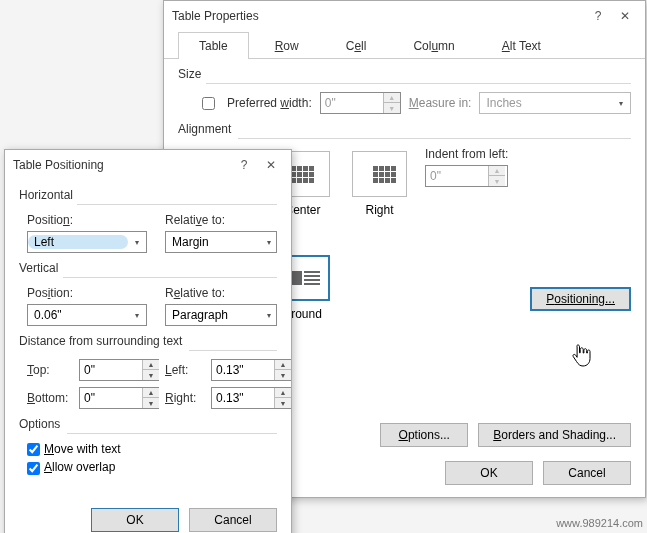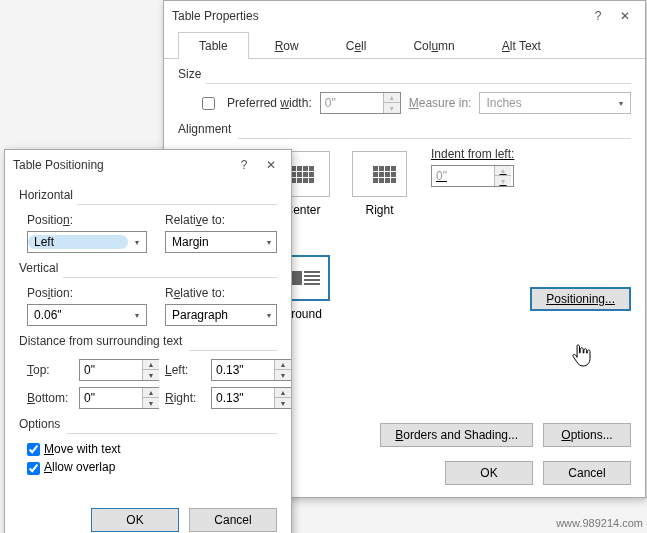--- a/index.html
+++ b/index.html
@@ -141,21 +141,21 @@
               <div></div>
               <div></div>
               <div></div>
               <div></div>
               <div></div>
               <div></div>
             </span>
           </span>
         <span class="cap">Right</span>
       </div>
-      <div class="field-col" style="margin-left:6px;text-decoration:underline;">
+      <div class="field-col" style="">
         <span class="lbl disabled">Indent from left:</span>
         <span class="spinbox disabled">
           <input disabled="" value="0&quot;" style="">
           <span class="spbtns">
               <span class="sp">▲</span>
               <span class="sp">▼</span>
             </span>
         </span>
       </div>
     </div>
@@ -178,22 +178,22 @@
             </span>
         </span>
         <span class="cap">Around</span>
       </div>
       <div style="flex:1;"></div>
       <button class="btn focus" style="margin-top:36px;text-decoration:underline;"><u>P</u><span>ositioning...</span></button>
     </div>
   </div>
 
   <div style="position:absolute; right:14px; bottom:50px; display:flex; gap:10px;">
+    <button class="btn"><u>O</u><span>ptions...</span></button>
     <button class="btn"><u>B</u><span>orders and Shading...</span></button>
-    <button class="btn"><u>O</u><span>ptions...</span></button>
   </div>
 
   <div style="position:absolute; right:14px; bottom:12px; display:flex; gap:10px;">
     <button class="btn">OK</button>
     <button class="btn">Cancel</button>
   </div>
 </div>
 
 <div class="dialog" style="left:4px; top:149px; width:288px; height:396px;">
   <div class="titlebar">

